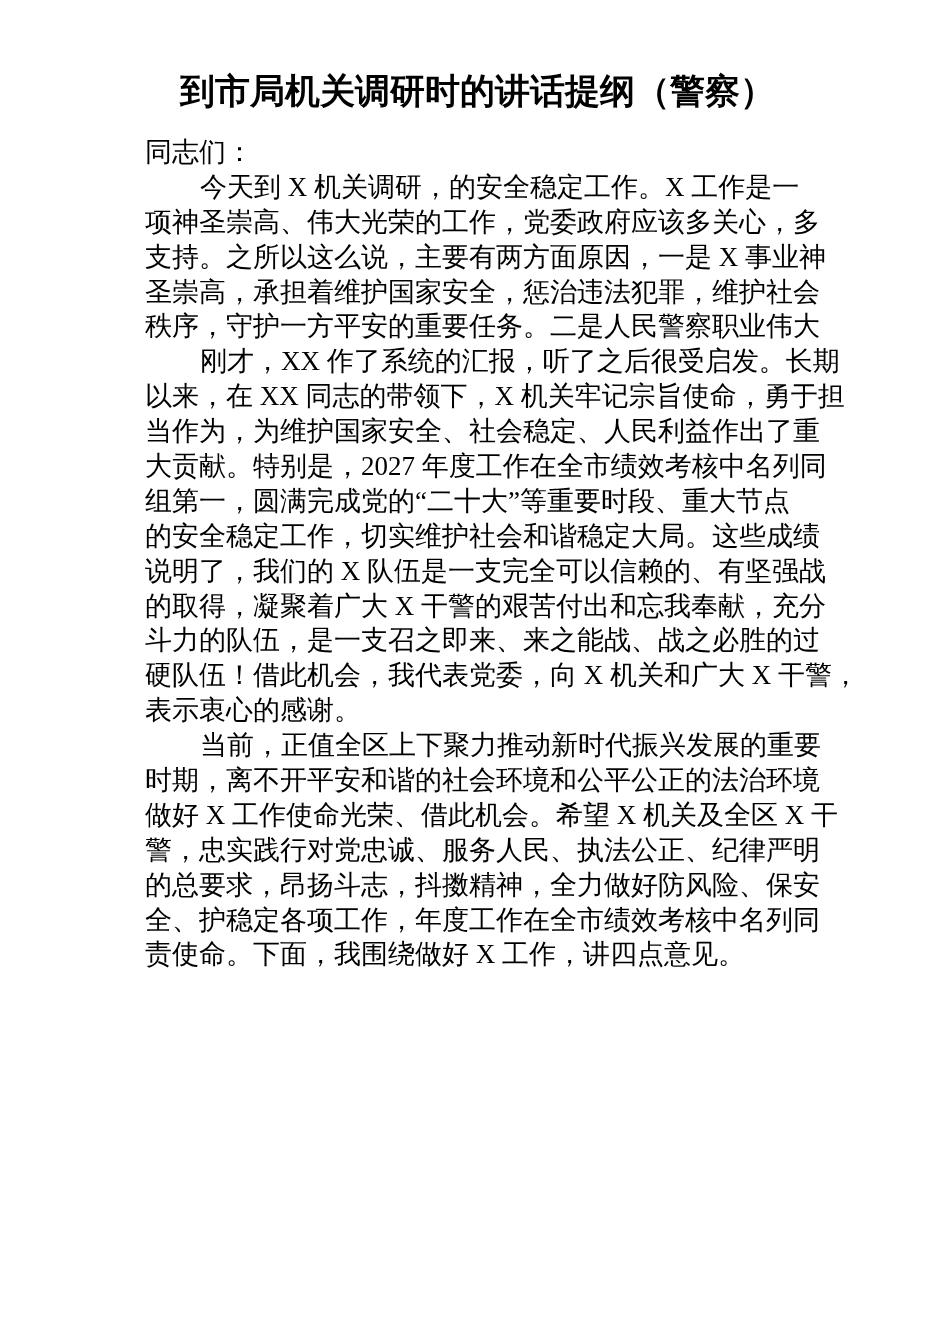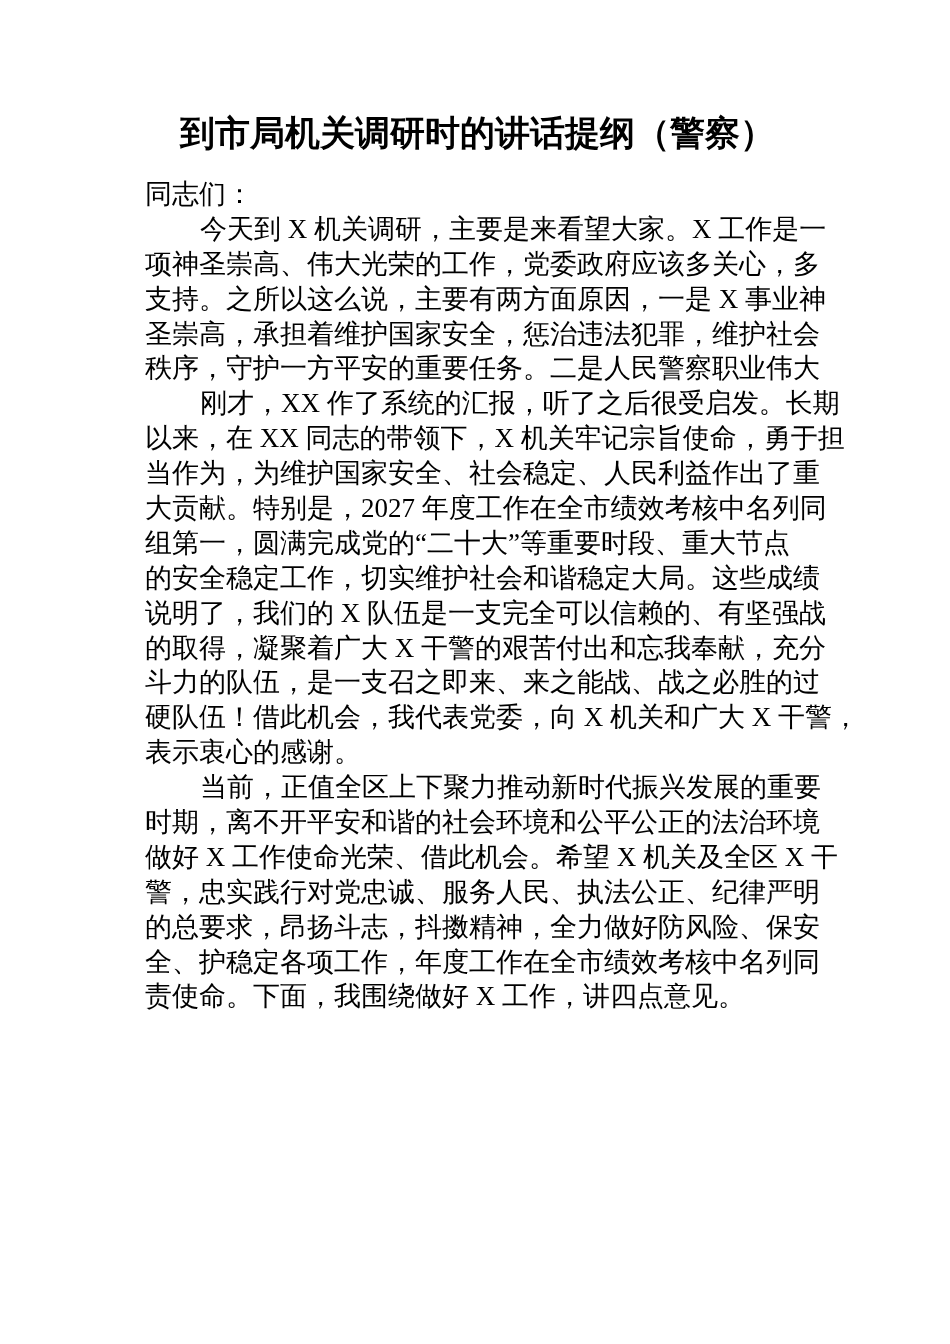--- a/index.html
+++ b/index.html
@@ -8,21 +8,21 @@
     background: #ffffff;
   }
   .page {
     position: relative;
     width: 950px;
     height: 1076px;
     margin: 0;
     background: #ffffff;
     color: #000000;
     box-sizing: border-box;
-    padding: 110px 130px 0 145px;
+    padding: 68px 130px 0 145px;
     overflow: hidden;
   }
   .title {
     margin: 0;
     padding: 0 10px 0 0;
     font-family: "DejaVu Sans", "Liberation Sans", sans-serif;
     font-weight: 700;
     font-size: 35px;
     line-height: 46px;
     text-align: center;
@@ -56,21 +56,21 @@
 <body>
 
 <div class="page">
 
   <h1 class="title">到市局机关调研时的讲话提纲（警察）</h1>
 
   <div class="body-text">
 
     <div class="line">同志们：</div>
 
-    <div class="line indent">今天到 X 机关调研，主要是来看望大家。X 工作是一</div>
+    <div class="line indent">今天到 X 机关调研，的安全稳定工作。X 工作是一</div>
     <div class="line">项神圣崇高、伟大光荣的工作，党委政府应该多关心，多</div>
     <div class="line">支持。之所以这么说，主要有两方面原因，一是 X 事业神</div>
     <div class="line">圣崇高，承担着维护国家安全，惩治违法犯罪，维护社会</div>
     <div class="line">秩序，守护一方平安的重要任务。二是人民警察职业伟大</div>
 
     <div class="line indent">刚才，XX 作了系统的汇报，听了之后很受启发。长期</div>
     <div class="line">以来，在 XX 同志的带领下，X 机关牢记宗旨使命，勇于担</div>
     <div class="line">当作为，为维护国家安全、社会稳定、人民利益作出了重</div>
     <div class="line">大贡献。特别是，2027 年度工作在全市绩效考核中名列同</div>
     <div class="line">组第一，圆满完成党的“二十大”等重要时段、重大节点</div>

